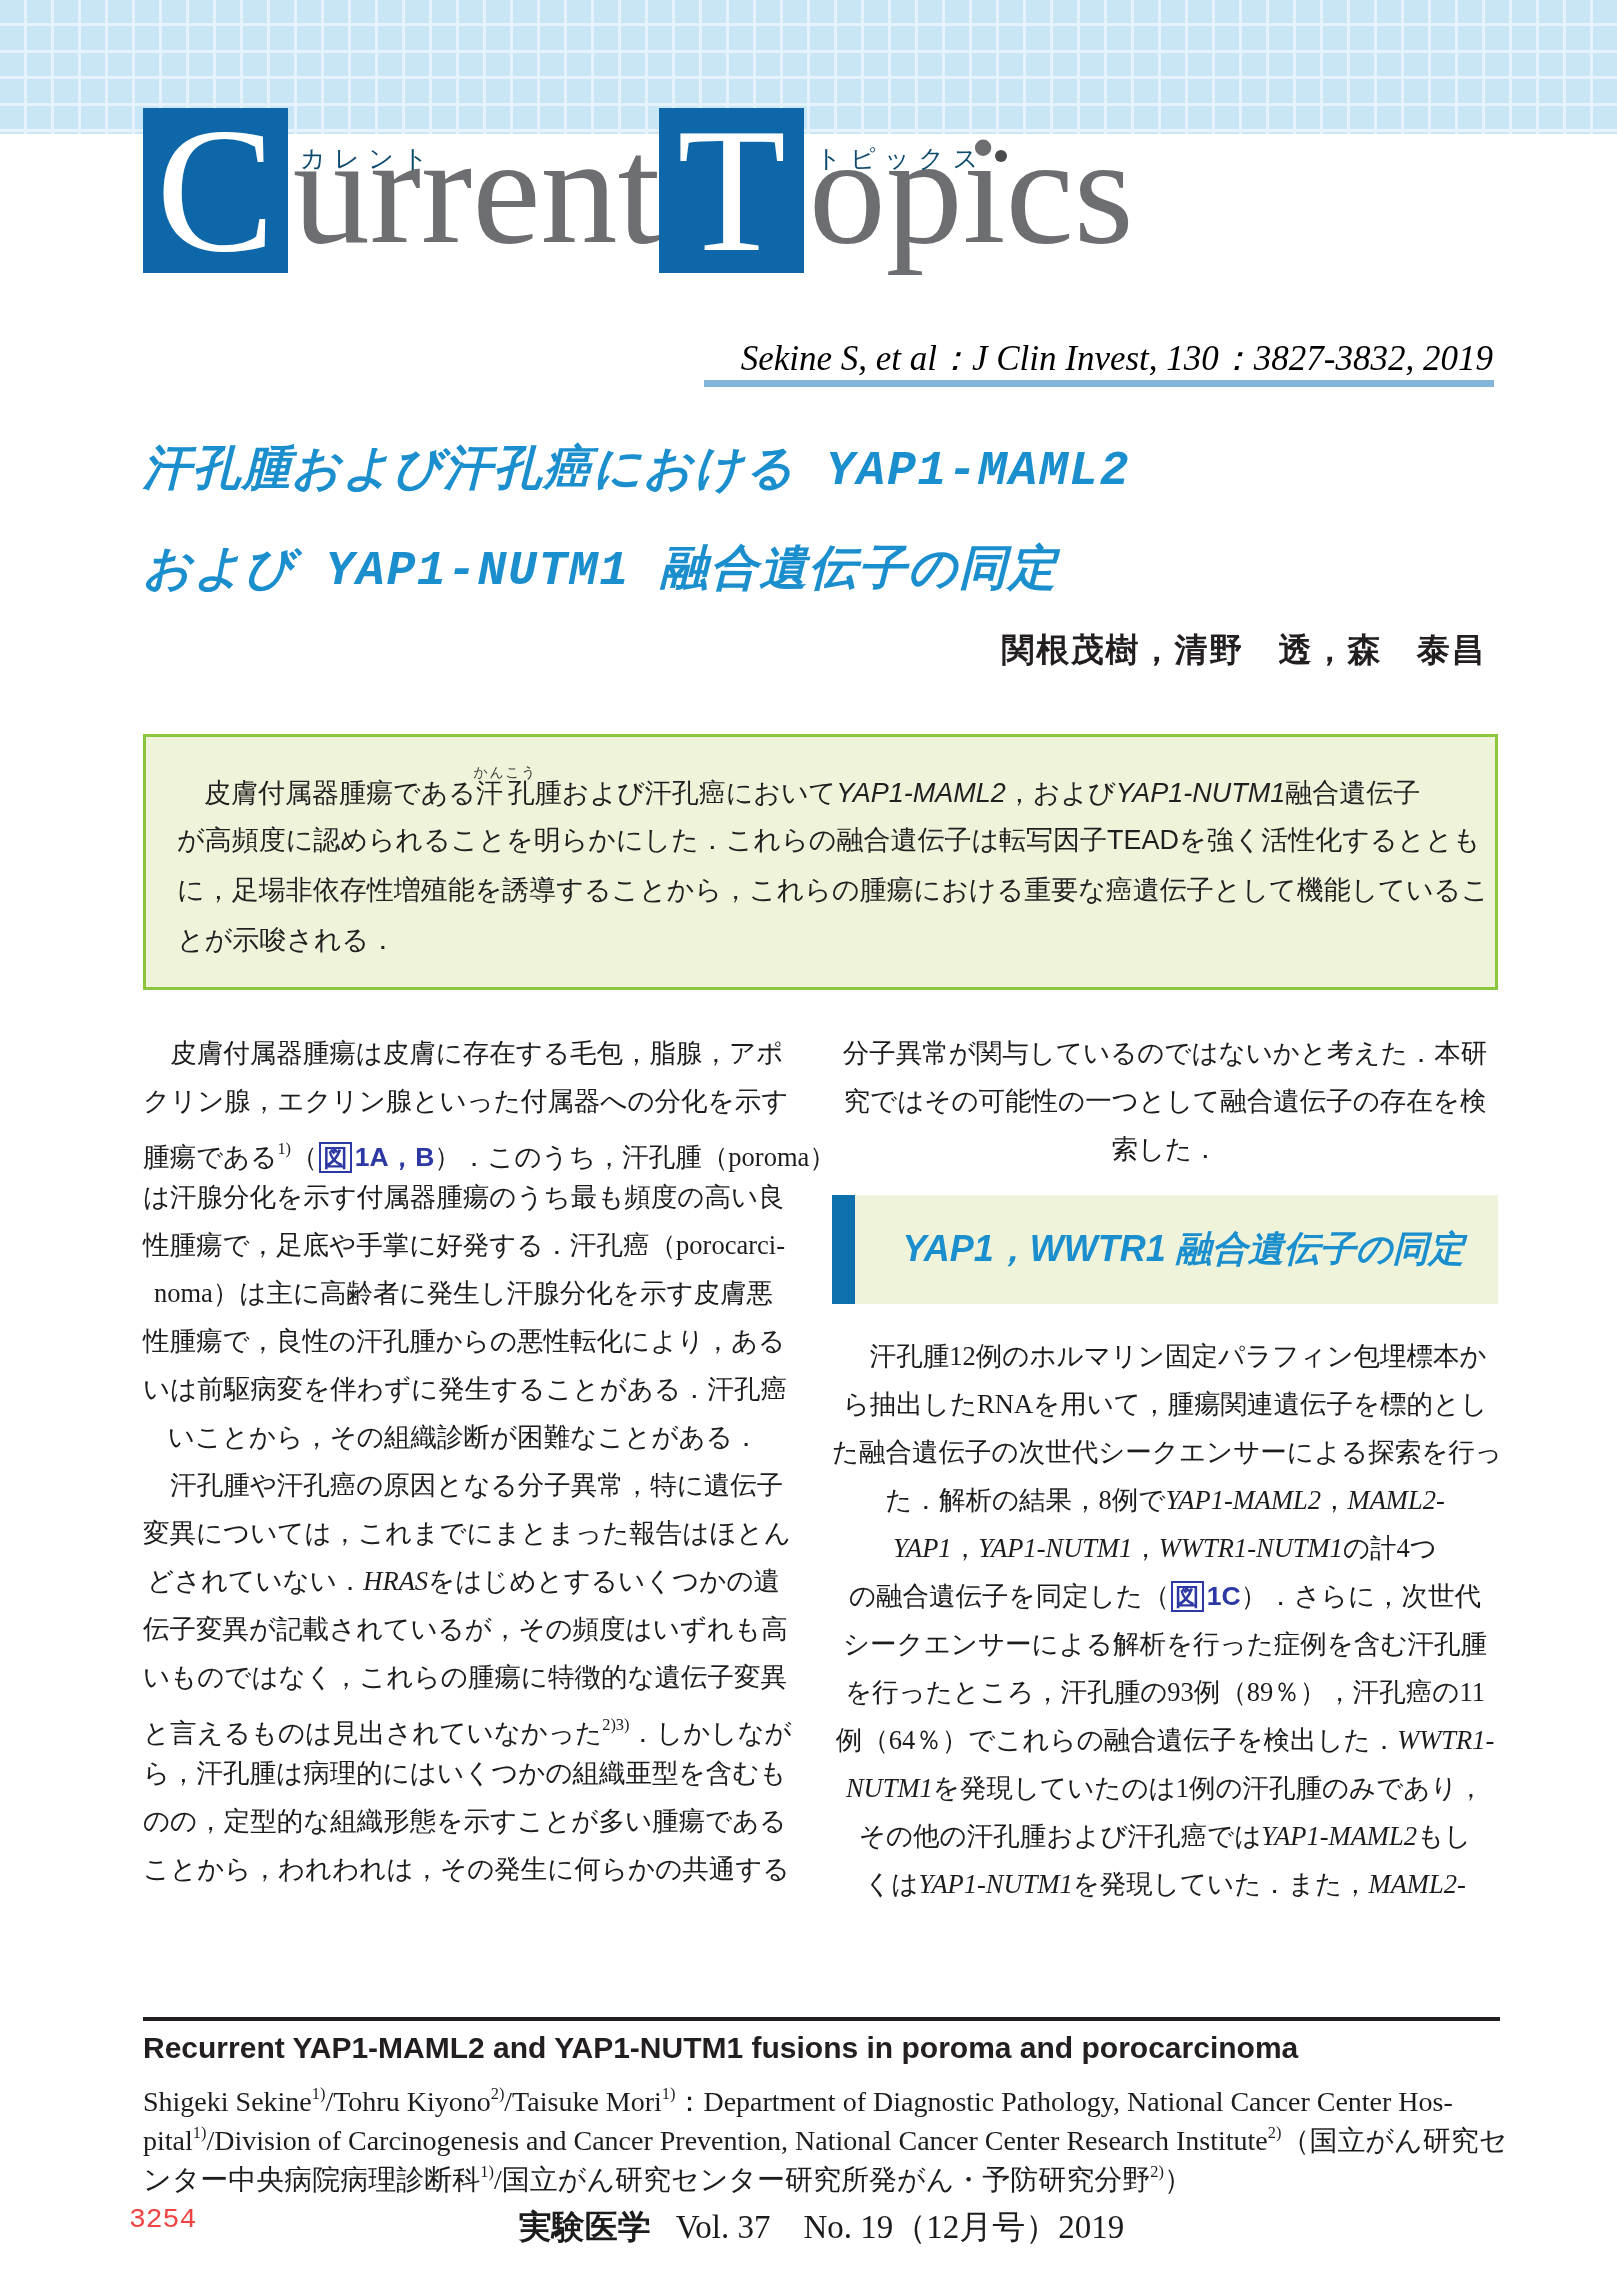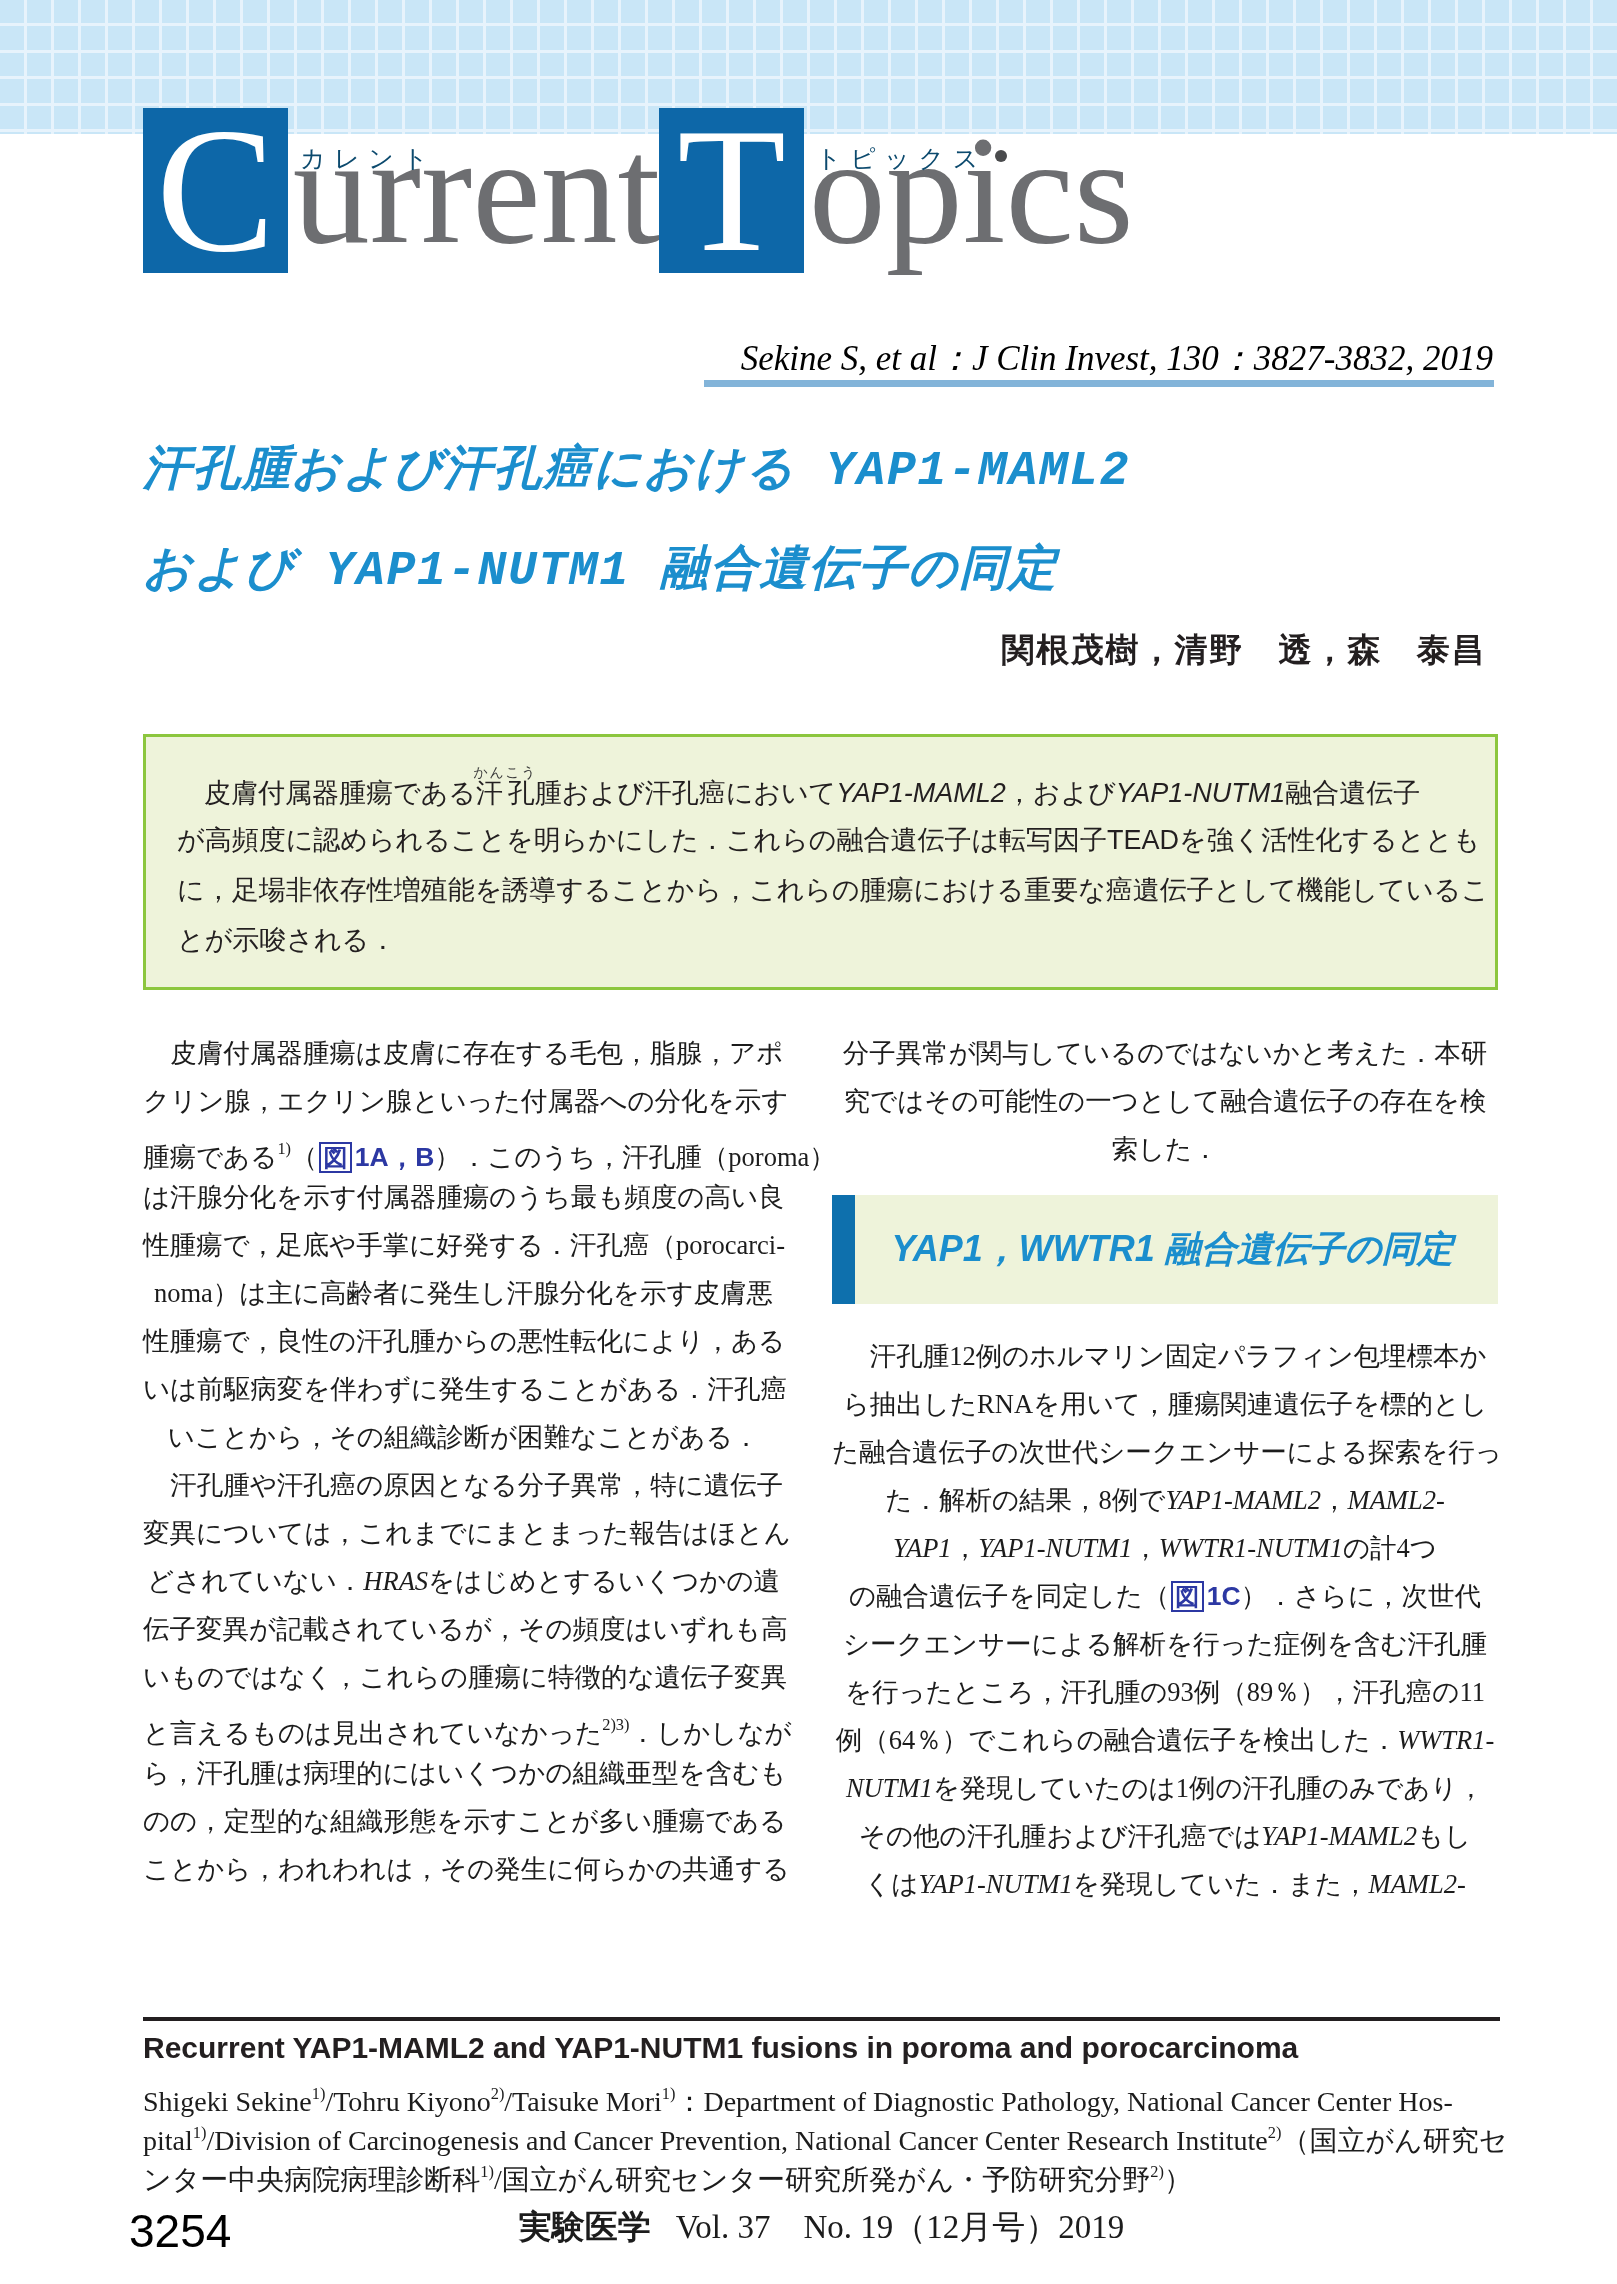--- a/index.html
+++ b/index.html
@@ -87,41 +87,41 @@
   }
   .seg-figbox{
     color:#2c38a3;font-family:"Liberation Sans","DejaVu Sans",sans-serif;
     font-weight:bold;border:2.3px solid #2c38a3;display:inline-block;
     line-height:1.05;padding:0.8px 2.3px;margin:0 3.1px 0 1.6px;font-size:24px;
   }
   
   .section-head{display:flex;height:109px;margin:22px 0 28px 0;}
   .sh-bar{width:23.4px;background:#0e70ad;flex:0 0 auto;}
   .sh-body{
-    flex:1;background:#eef3da;display:flex;align-items:center;padding-left:36px;
+    flex:1;background:#eef3da;display:flex;align-items:center;padding-left:47px;
   }
   .sh-text{
     font-family:"Liberation Sans","DejaVu Sans",sans-serif;
     font-weight:bold;font-style:italic;font-size:36px;color:#1b8ecd;white-space:nowrap;
   }
   
   .foot-rule{position:absolute;left:143px;top:2017px;width:1357px;height:3.9px;background:#231f20;}
   .foot-title{
     position:absolute;left:143px;top:2031px;
     font-family:"Liberation Sans","DejaVu Sans",sans-serif;
     font-weight:bold;font-size:30px;color:#231f20;white-space:nowrap;
   }
   .foot-affil{position:absolute;left:143px;top:2074px;width:1357px;}
   .af-line{
     font-family:"Liberation Serif","DejaVu Serif",serif;
     font-size:28px;line-height:39px;height:39px;white-space:nowrap;color:#1c1c1c;
   }
   .page-num{
-    position:absolute;left:129px;top:2204px;font-size:46px;color:#000000;
-    font-family:Liberation Sans, sans-serif;
+    position:absolute;left:129px;top:2204px;font-size:28px;color:#ef4444;
+    font-family:Liberation Mono, monospace;
   }
   .journal-line{
     position:absolute;left:143px;top:2205px;width:1357px;text-align:center;
     font-size:33px;color:#1c1c1c;white-space:nowrap;
   }
   .journal-name{
     font-family:"Liberation Sans","DejaVu Sans",sans-serif;font-weight:bold;margin-right:25px;
   }
 </style>
 </head>

